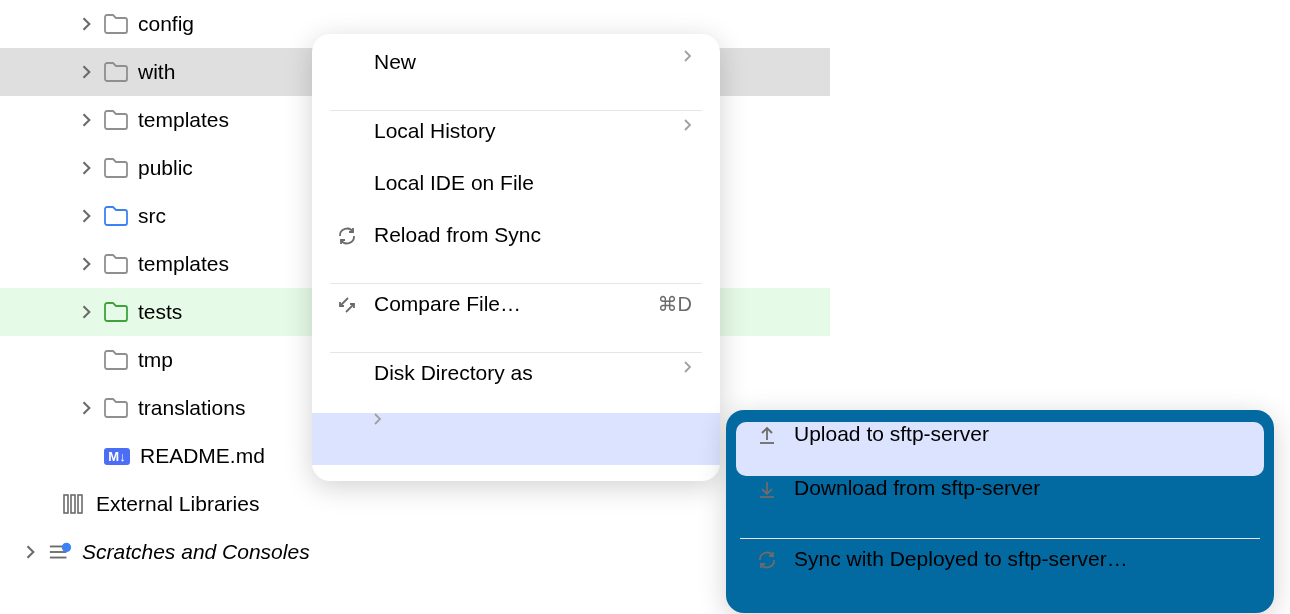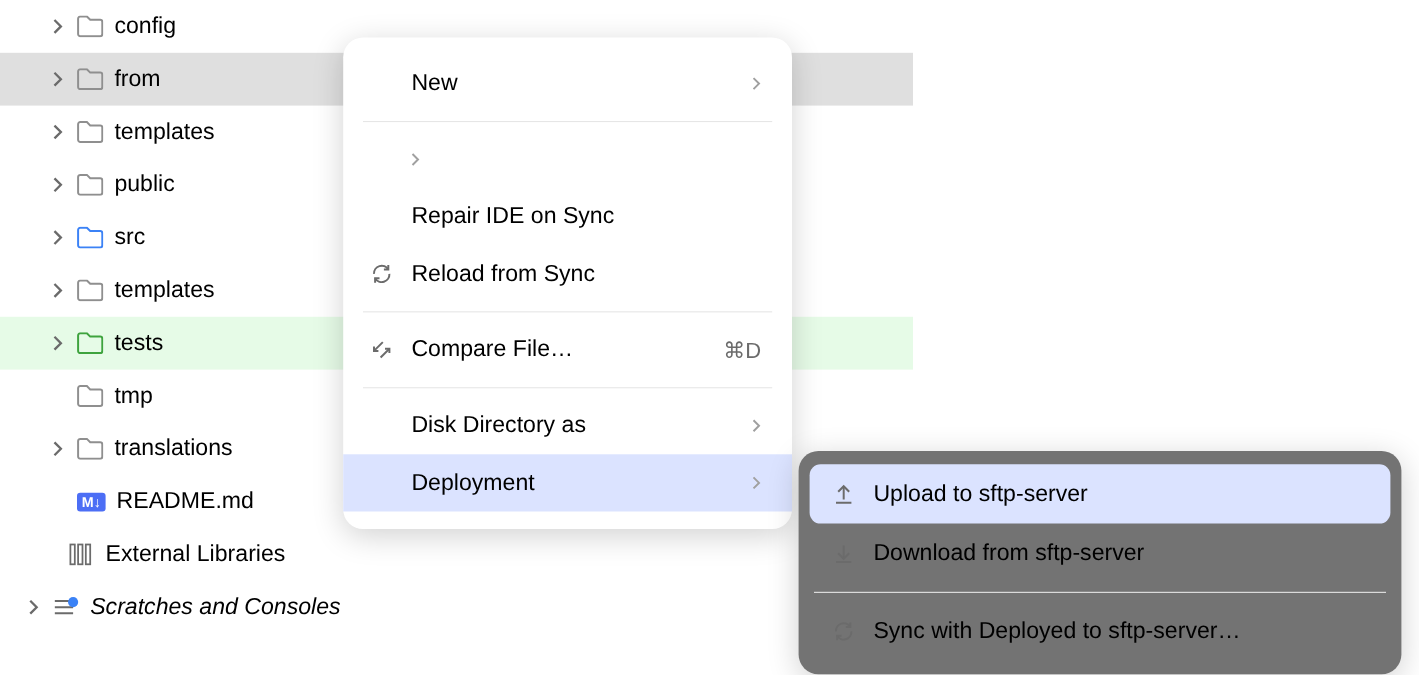--- a/index.html
+++ b/index.html
@@ -14,21 +14,21 @@
   overflow: hidden;
 }
 .sidebar {
   width: 830px;
   position: relative;
 }
 .tree-row {
   display: flex;
   align-items: center;
   height: 48px;
-  padding-left: 46px;
+  padding-left: 80px;
   gap: 10px;
   font-size: 21px;
 }
 .tree-row.selected { background: #dfdfdf; }
 .tree-row.highlighted { background: #e6fbe7; }
 .chevron {
   width: 14px;
   height: 14px;
   display: flex;
   align-items: center;
@@ -67,21 +67,20 @@
   left: 312px;
   top: 34px;
   width: 408px;
   background: #fff;
   border-radius: 18px;
   box-shadow: 0 6px 28px rgba(0,0,0,0.18);
   padding: 16px 0;
 }
 .menu-item {
   display: flex;
-  align-items: center;
   height: 52px;
   padding: 0 28px 0 22px;
   gap: 14px;
   font-size: 21px;
 }
 .menu-item .menu-label { flex: 1; }
 .menu-item.hl { background: #dbe3ff; }
 .menu-icon {
   width: 26px;
   height: 26px;
@@ -98,21 +97,21 @@
   margin: 8px 18px;
 }
 .shortcut { color: #6b6b6b; font-size: 20px; }
 .submenu-chevron { color: #a0a0a0; }
 
 .submenu {
   position: absolute;
   left: 726px;
   top: 410px;
   width: 548px;
-  background: #737373;
+  background: #0369a1;
   border-radius: 18px;
   box-shadow: 0 6px 28px rgba(0,0,0,0.18);
   padding: 12px 0;
 }
 .submenu .menu-item {
   padding: 0 24px 0 18px;
   margin: 0 10px;
   height: 54px;
   border-radius: 10px;
 }
@@ -143,21 +142,21 @@
     <span class="chevron">
         <svg width="10" height="14" viewBox="0 0 8 12">
           <path d="M1 1 L6 6 L1 11" fill="none" stroke="currentColor" stroke-width="1.8"></path>
         </svg>
       </span>
     <span class="folder-icon folder-gray">
         <svg width="24" height="20" viewBox="0 0 24 20">
           <path d="M1 3 a2 2 0 0 1 2-2 h6 l3 3 h9 a2 2 0 0 1 2 2 v11 a2 2 0 0 1 -2 2 H3 a2 2 0 0 1 -2-2 Z" fill="none" stroke="currentColor" stroke-width="1.8"></path>
         </svg>
       </span>
-    <span class="label">from</span>
+    <span class="label">with</span>
   </div>
 
   <div class="tree-row">
     <span class="chevron">
         <svg width="10" height="14" viewBox="0 0 8 12">
           <path d="M1 1 L6 6 L1 11" fill="none" stroke="currentColor" stroke-width="1.8"></path>
         </svg>
       </span>
     <span class="folder-icon folder-gray">
         <svg width="24" height="20" viewBox="0 0 24 20">
@@ -289,29 +288,30 @@
     <span class="menu-label">New</span>
     <span class="submenu-chevron">
         <svg width="8" height="12" viewBox="0 0 8 12">
           <path d="M1 1 L6 6 L1 11" fill="none" stroke="currentColor" stroke-width="1.8"></path>
         </svg>
       </span>
   </div>
   <div class="menu-sep"></div>
   <div class="menu-item">
     <span class="menu-icon-spacer"></span>
+    <span class="menu-label">Local History</span>
     <span class="submenu-chevron">
         <svg width="8" height="12" viewBox="0 0 8 12">
           <path d="M1 1 L6 6 L1 11" fill="none" stroke="currentColor" stroke-width="1.8"></path>
         </svg>
       </span>
   </div>
   <div class="menu-item">
     <span class="menu-icon-spacer"></span>
-    <span class="menu-label">Repair IDE on Sync</span>
+    <span class="menu-label">Local IDE on File</span>
   </div>
   <div class="menu-item">
     <span class="menu-icon">
         <svg width="22" height="22" viewBox="0 0 22 22">
           <path d="M4 11 A7 7 0 0 1 17 7" fill="none" stroke="currentColor" stroke-width="1.8"></path>
           <path d="M17 3 L17 7 L13 7" fill="none" stroke="currentColor" stroke-width="1.8"></path>
           <path d="M18 11 A7 7 0 0 1 5 15" fill="none" stroke="currentColor" stroke-width="1.8"></path>
           <path d="M5 19 L5 15 L9 15" fill="none" stroke="currentColor" stroke-width="1.8"></path>
         </svg>
       </span>
@@ -335,21 +335,20 @@
     <span class="menu-icon-spacer"></span>
     <span class="menu-label">Disk Directory as</span>
     <span class="submenu-chevron">
         <svg width="8" height="12" viewBox="0 0 8 12">
           <path d="M1 1 L6 6 L1 11" fill="none" stroke="currentColor" stroke-width="1.8"></path>
         </svg>
       </span>
   </div>
   <div class="menu-item hl">
     <span class="menu-icon-spacer"></span>
-    <span class="menu-label">Deployment</span>
     <span class="submenu-chevron">
         <svg width="8" height="12" viewBox="0 0 8 12">
           <path d="M1 1 L6 6 L1 11" fill="none" stroke="currentColor" stroke-width="1.8"></path>
         </svg>
       </span>
   </div>
 </div>
 
 <div class="submenu">
   <div class="menu-item hl">

